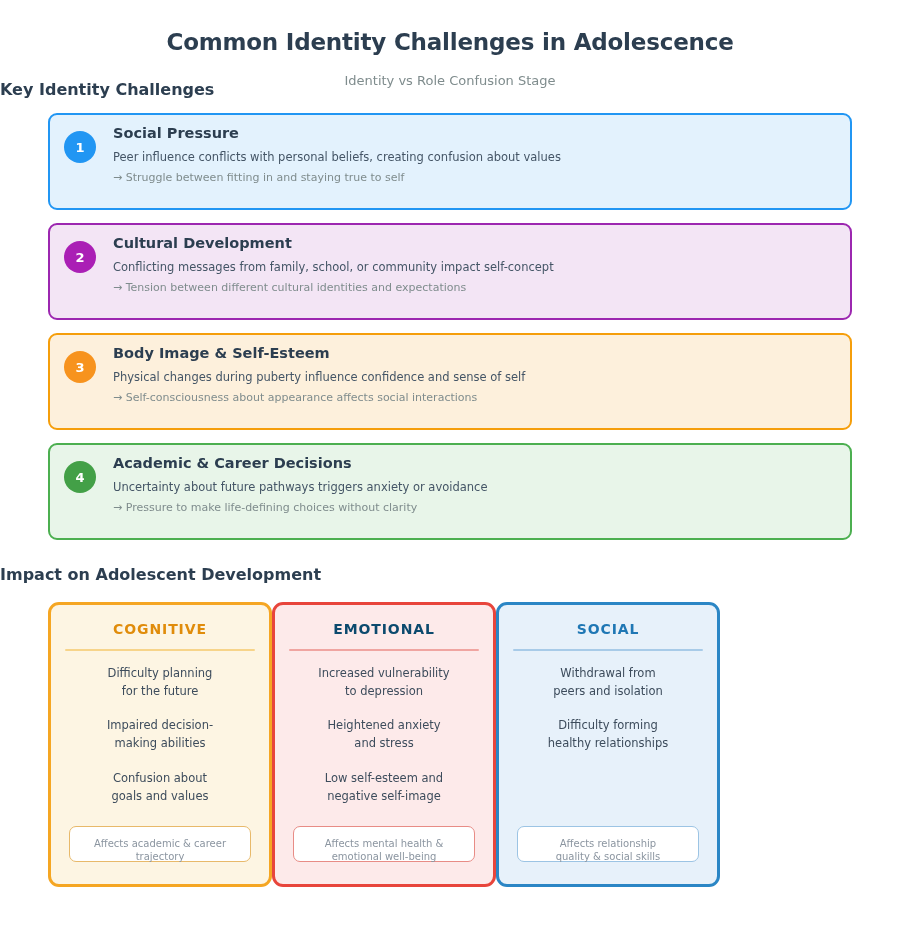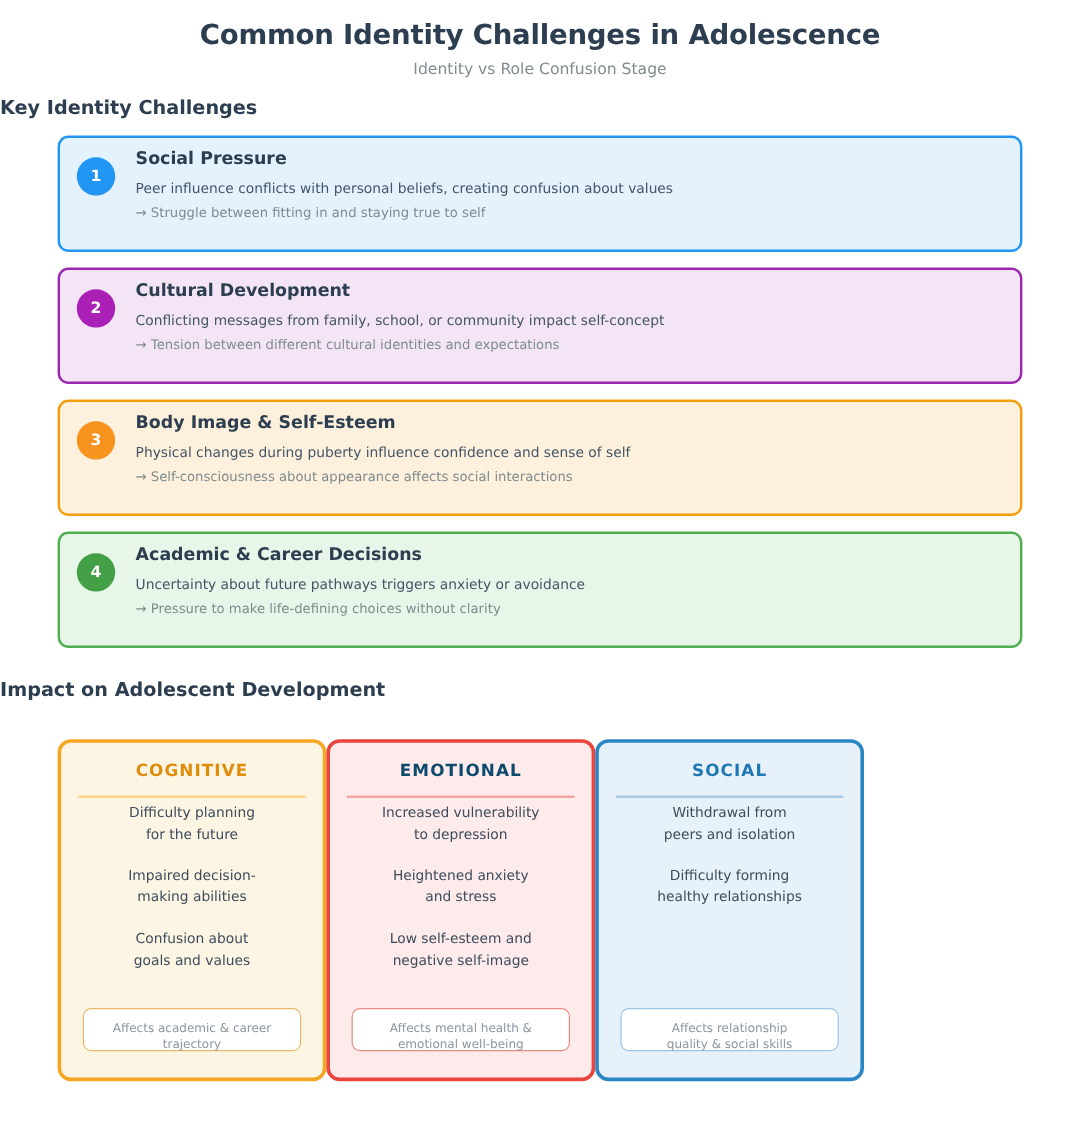--- a/index.html
+++ b/index.html
@@ -25,21 +25,21 @@
   
   .header {
     text-align: center;
     padding-top: 12px;
   }
   .main-title {
     font-size: 23px;
     font-weight: bold;
     color: #2c3e50;
     letter-spacing: -0.2px;
-    margin: 4px;
+    margin: 16px;
     line-height: 1.25;
   }
   .subtitle {
     font-size: 13px;
     color: #7f8c8d;
     margin: 6px 0 0 0;
     font-weight: normal;
     line-height: 1.2;
   }
   .section-title {
@@ -113,21 +113,21 @@
   .challenge-sub {
     font-size: 11px;
     color: #7f8c8d;
     margin: 0;
     line-height: 1.25;
   }
 
   
   .impacts {
     position: absolute;
-    top: 616px;
+    top: 602px;
     left: 48px;
     width: 640px;
     display: flex;
     justify-content: space-between;
     align-items: center;
   }
   .impact-card {
     box-sizing: border-box;
     width: 253px;
     height: 285px;
@@ -144,21 +144,21 @@
     margin: 0;
     line-height: 1.2;
   }
   .impact-rule {
     height: 2px;
     width: 190px;
     margin: 11px auto 0 auto;
     border-radius: 1px;
   }
   .impact-items {
-    margin-top: 4px;
+    margin-top: 14px;
   }
   .impact-item {
     text-align: center;
     font-size: 11.5px;
     color: #3d4c5c;
     line-height: 1.55;
     margin-bottom: 17px;
   }
   .impact-footer {
     position: absolute;

